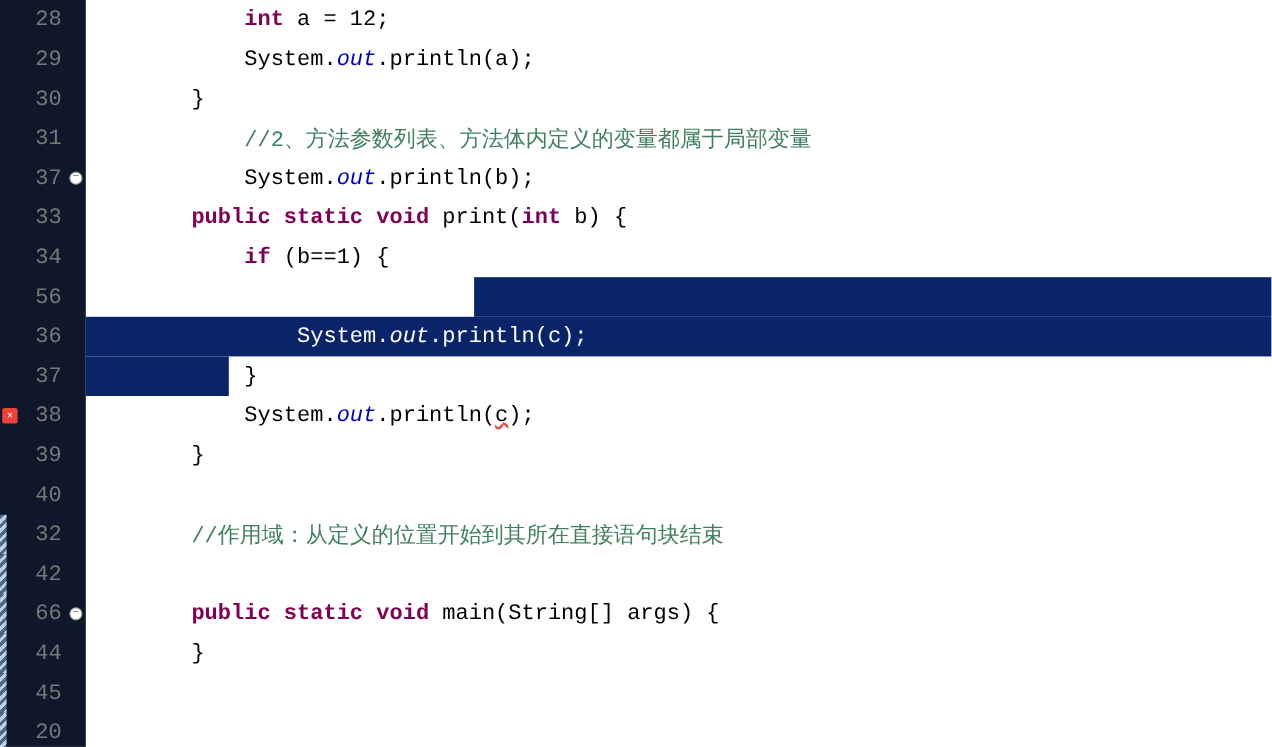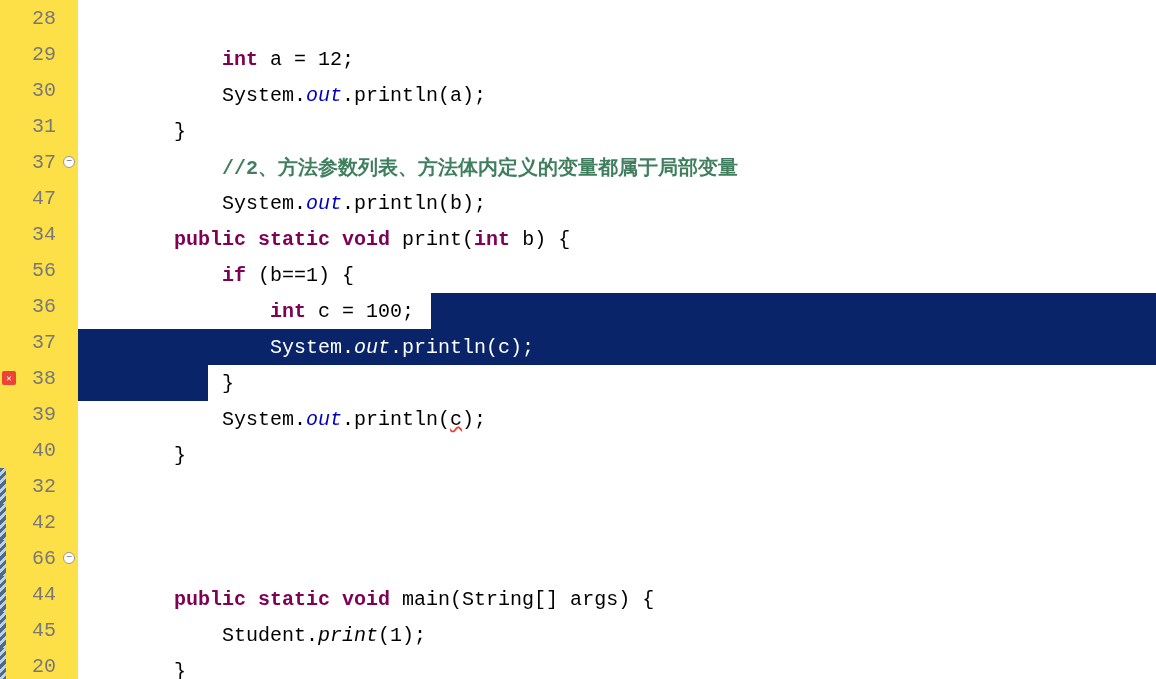--- a/index.html
+++ b/index.html
@@ -13,21 +13,21 @@
       background: #ffffff;
       overflow: hidden;
       width: 1156px;
       height: 679px;
     }
     .editor {
       display: flex;
       height: 100%;
     }
     .gutter {
-      background: #fde047;
+      background: #0f172a;
       width: 78px;
       flex-shrink: 0;
       position: relative;
     }
     .line-row {
       display: flex;
       height: 36px;
       align-items: center;
       position: relative;
     }
@@ -79,21 +79,20 @@
       display: flex;
       align-items: center;
       justify-content: center;
       font-size: 10px;
       color: #666;
       line-height: 1;
     }
     .code-area {
       flex: 1;
       position: relative;
-      margin-top: 41px;
     }
     .code-line {
       height: 36px;
       display: flex;
       align-items: center;
       white-space: pre;
       font-size: 20px;
       position: relative;
     }
     .change-bar-hatched {
@@ -113,21 +112,21 @@
       position: absolute;
       background: #0a246a;
       height: 100%;
       z-index: 0;
     }
     .code-content {
       position: relative;
       z-index: 1;
     }
     .kw { color: #7f0055; font-weight: bold; }
-    .comment { color: #3f7f5f; font-weight: bold; }
+    .comment { color: #3f7f5f; }
     .italic-static { color: #0000c0; font-style: italic; text-align: right; }
     .italic-method { font-style: italic; }
     .error-underline {
       text-decoration: underline wavy #ed4337;
       text-decoration-skip-ink: none;
     }
     .selected-text { color: #ffffff; }
     .selected-text .italic-static { color: #ffffff; font-style: italic; }
   </style>
 </head>
@@ -157,21 +156,21 @@
       </div>
       <div class="line-row">
         <div class="marker-col"></div>
         <div class="line-number">37</div>
         <div class="fold-col">
           <div class="fold-marker">−</div>
         </div>
       </div>
       <div class="line-row">
         <div class="marker-col"></div>
-        <div class="line-number">47</div>
+        <div class="line-number">33</div>
         <div class="fold-col"></div>
       </div>
       <div class="line-row">
         <div class="marker-col"></div>
         <div class="line-number">34</div>
         <div class="fold-col"></div>
       </div>
       <div class="line-row">
         <div class="marker-col"></div>
         <div class="line-number">56</div>
@@ -244,26 +243,25 @@
       </div>
     </div>
   <div class="code-area" id="code">
       <div class="code-line"><span class="code-content"><span>            </span><span class="kw">int</span><span> a = 12;</span></span></div>
       <div class="code-line"><span class="code-content"><span>            </span><span>System.</span><span class="italic-static">out</span><span>.println(a);</span></span></div>
       <div class="code-line"><span class="code-content"><span>        </span><span>}</span></span></div>
       <div class="code-line"><span class="code-content"><span>            </span><span class="comment">//2、方法参数列表、方法体内定义的变量都属于局部变量</span></span></div>
       <div class="code-line"><span class="code-content"><span>            </span><span>System.</span><span class="italic-static">out</span><span>.println(b);</span></span></div>
       <div class="code-line"><span class="code-content"><span>        </span><span class="kw">public</span><span> </span><span class="kw">static</span><span> </span><span class="kw">void</span><span> print(</span><span class="kw">int</span><span> b) {</span></span></div>
       <div class="code-line"><span class="code-content"><span>            </span><span class="kw">if</span><span> (b==1) {</span></span></div>
-      <div class="code-line"><div class="selection-bg" style="left: 353px; right: 0px;"></div><span class="code-content"><span>                </span><span class="kw">int</span><span> c = 100;</span></span></div>
+      <div class="code-line"><div class="selection-bg" style="left: 353px; right: 0px;"></div></div>
       <div class="code-line"><div class="selection-bg" style="left: 0px; right: 0px;"></div><span class="code-content selected-text"><span>                </span><span>System.</span><span class="italic-static">out</span><span>.println(c);</span></span></div>
       <div class="code-line"><div class="selection-bg" style="left: 0px; right: auto; width: 130px;"></div><span class="code-content"><span>            </span><span>}</span><span style="visibility: hidden;">}</span></span></div>
       <div class="code-line"><span class="code-content"><span>            </span><span>System.</span><span class="italic-static">out</span><span>.println(</span><span class="error-underline">c</span><span>);</span></span></div>
       <div class="code-line"><span class="code-content"><span>        </span><span>}</span></span></div>
       <div class="code-line"><span class="code-content"><span>        </span></span></div>
-      <div class="code-line"><span class="code-content"><span>        </span></span></div>
+      <div class="code-line"><span class="code-content"><span>        </span><span class="comment">//作用域：从定义的位置开始到其所在直接语句块结束</span></span></div>
       <div class="code-line"><span class="code-content"><span>        </span></span></div>
       <div class="code-line"><span class="code-content"><span>        </span><span class="kw">public</span><span> </span><span class="kw">static</span><span> </span><span class="kw">void</span><span> main(String[] args) {</span></span></div>
-      <div class="code-line"><span class="code-content"><span>            </span><span>Student.</span><span class="italic-method">print</span><span>(1);</span></span></div>
       <div class="code-line"><span class="code-content"><span>        </span><span>}</span></span></div>
       <div class="code-line"><span class="code-content"><span></span></span></div>
     </div>
 </div>
 
 </body></html>

